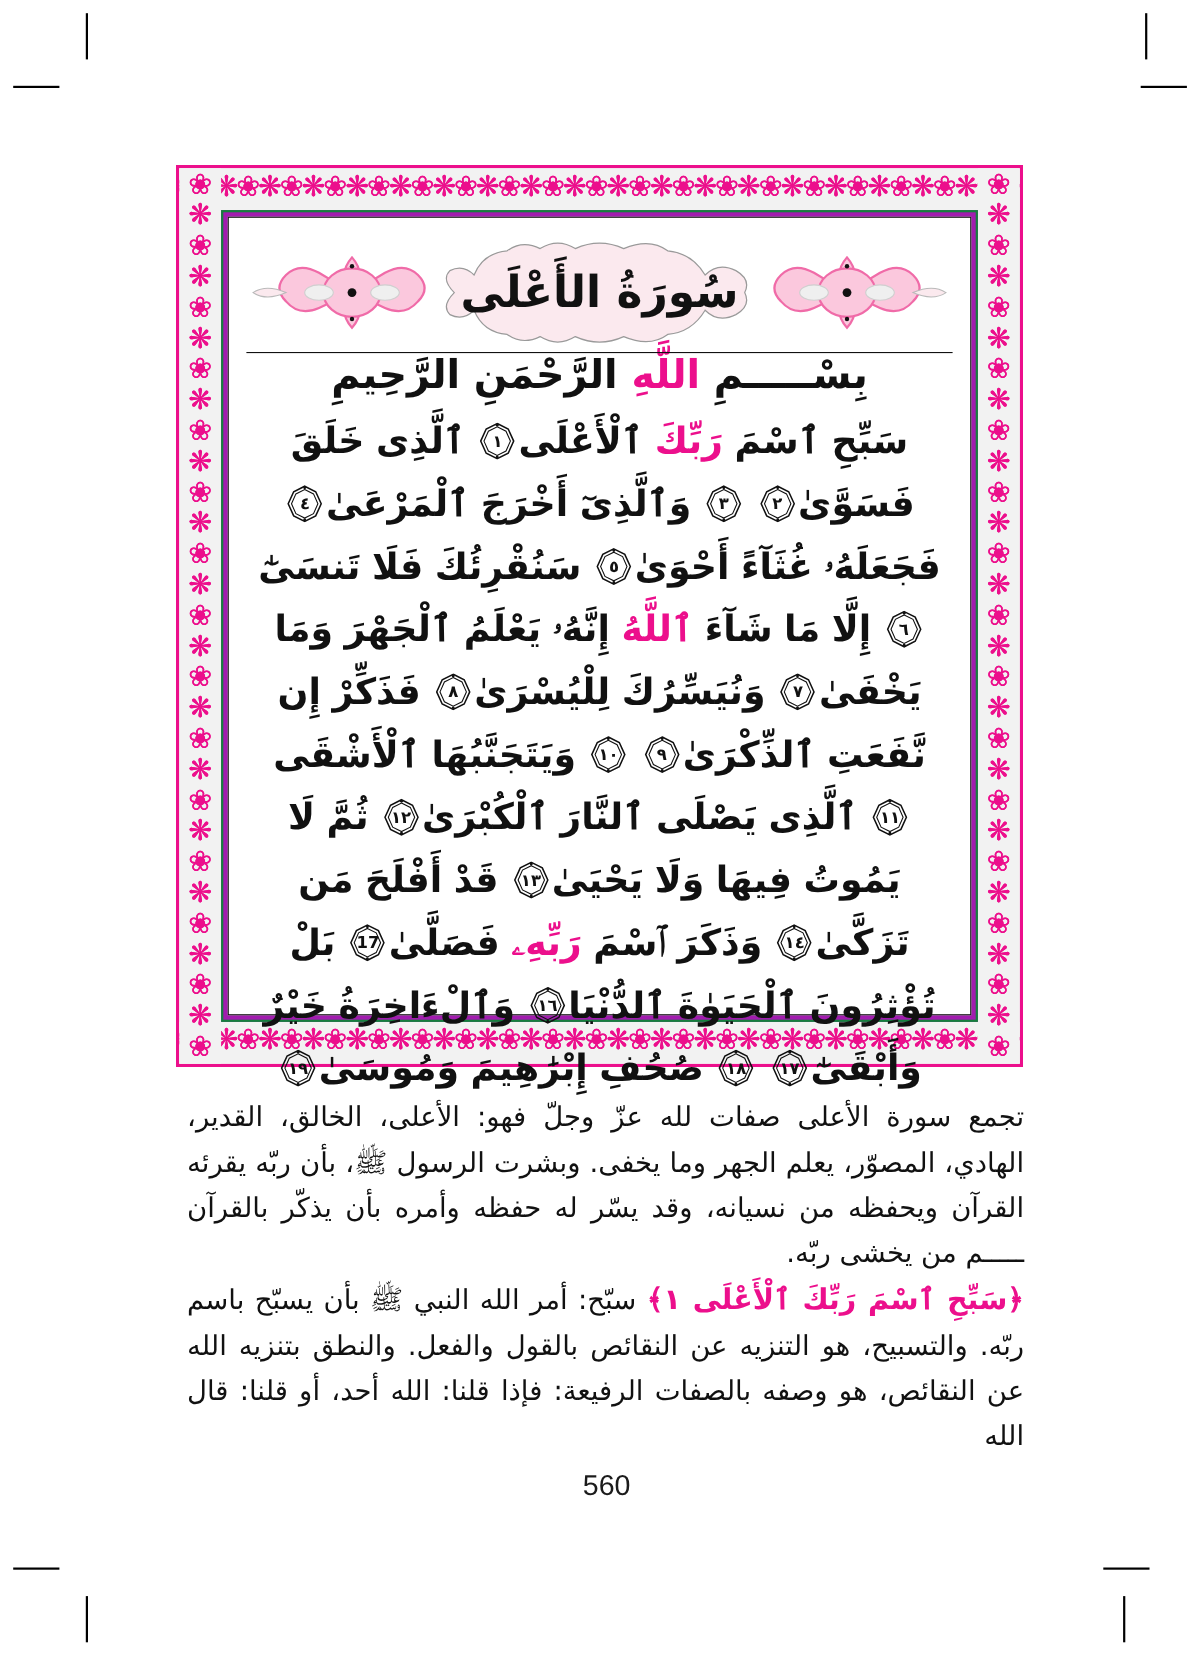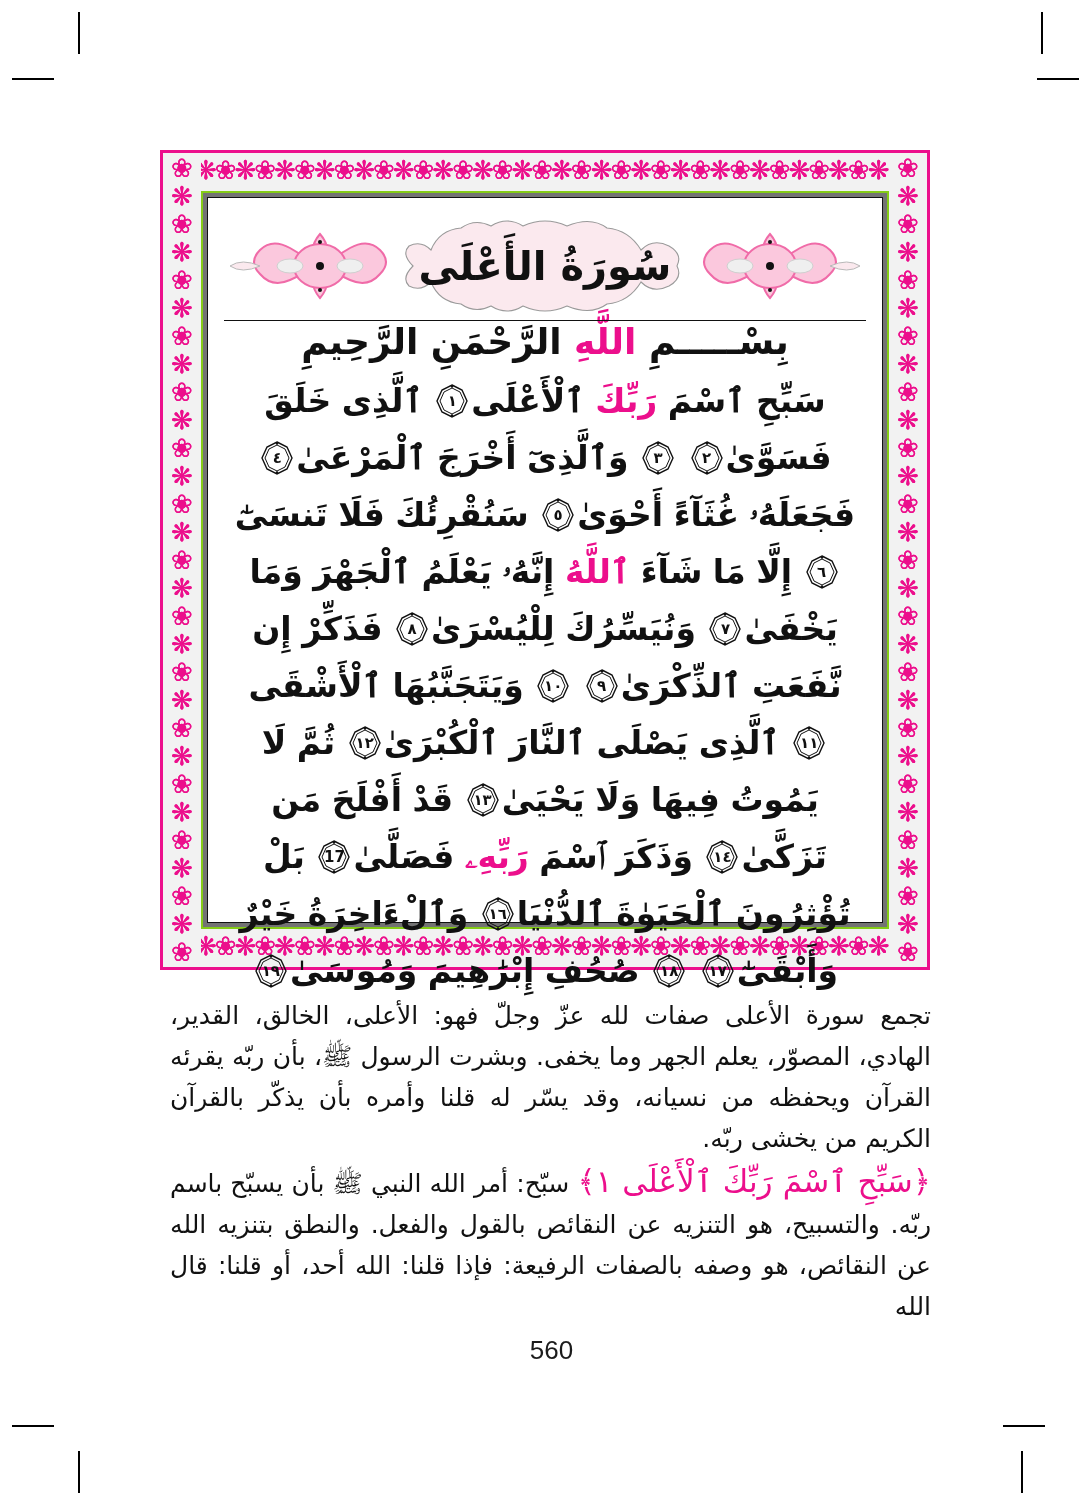--- a/index.html
+++ b/index.html
@@ -49,23 +49,23 @@
     text-shadow:0 0 0 #ec0f8c;
   }
   .band.left .orn,.band.right .orn{
     writing-mode:vertical-rl;
     line-height:38px;
   }
 
   .inner-frame{
     position:absolute;
     left:38px;top:38px;right:38px;bottom:38px;
-    border:2px solid #84cc16;
+    border:2px solid #15803d;
     box-sizing:border-box;
-    background:#737373;
+    background:#a21caf;
   }
   .inner-frame2{
     position:absolute;
     left:4px;top:4px;right:4px;bottom:4px;
     border:1px solid #111;
     box-sizing:border-box;
     background:#fff;
   }
 
   
@@ -145,22 +145,22 @@
     top:995px;
     direction:rtl;
     text-align:justify;
     font-size:25px;
     line-height:41px;
     color:#111;
   }
   .commentary p{margin:0 0 2px 0;}
   .quote-inline{
     color:#ec0f8c;
-    font-weight:400;
-    font-size:31px;
+    font-weight:700;
+    font-size:26px;
     white-space:nowrap;
   }
 
   .page-number{
     position:absolute;
     left:12px;right:0;
     top:1335px;
     text-align:center;
     font-size:26px;
     color:#1b1b1b;
@@ -350,17 +350,17 @@
               <path d="M17 4 L25 8 L29 17 L25 26 L17 30 L9 26 L5 17 L9 8 Z" fill="none" stroke="#111" stroke-width="1"></path>
               <circle cx="17" cy="2.5" r="1.3" fill="#111"></circle>
               <circle cx="17" cy="31.5" r="1.3" fill="#111"></circle>
             </svg><span>١٩</span></span> </div>
 
     </div>
   </div>
 </div>
 
 <div class="commentary">
-  <p>تجمع سورة الأعلى صفات لله عزّ وجلّ فهو: الأعلى، الخالق، القدير، الهادي، المصوّر، يعلم الجهر وما يخفى. وبشرت الرسول ﷺ، بأن ربّه يقرئه القرآن ويحفظه من نسيانه، وقد يسّر له قلنا وأمره بأن يذكّر بالقرآن الكريم من يخشى ربّه.</p>
+  <p>تجمع سورة الأعلى صفات لله عزّ وجلّ فهو: الأعلى، الخالق، القدير، الهادي، المصوّر، يعلم الجهر وما يخفى. وبشرت الرسول ﷺ، بأن ربّه يقرئه القرآن ويحفظه من نسيانه، وقد يسّر له حفظه وأمره بأن يذكّر بالقرآن ـــــم من يخشى ربّه.</p>
   <p><span class="quote-inline">﴿سَبِّحِ ٱسْمَ رَبِّكَ ٱلْأَعْلَى ١﴾</span><span> سبّح: أمر الله النبي ﷺ بأن يسبّح باسم ربّه. والتسبيح، هو التنزيه عن النقائص بالقول والفعل. والنطق بتنزيه الله عن النقائص، هو وصفه بالصفات الرفيعة: فإذا قلنا: الله أحد، أو قلنا: قال الله</span></p>
 </div>
 
 <div class="page-number">560</div>
 
 </body></html>

